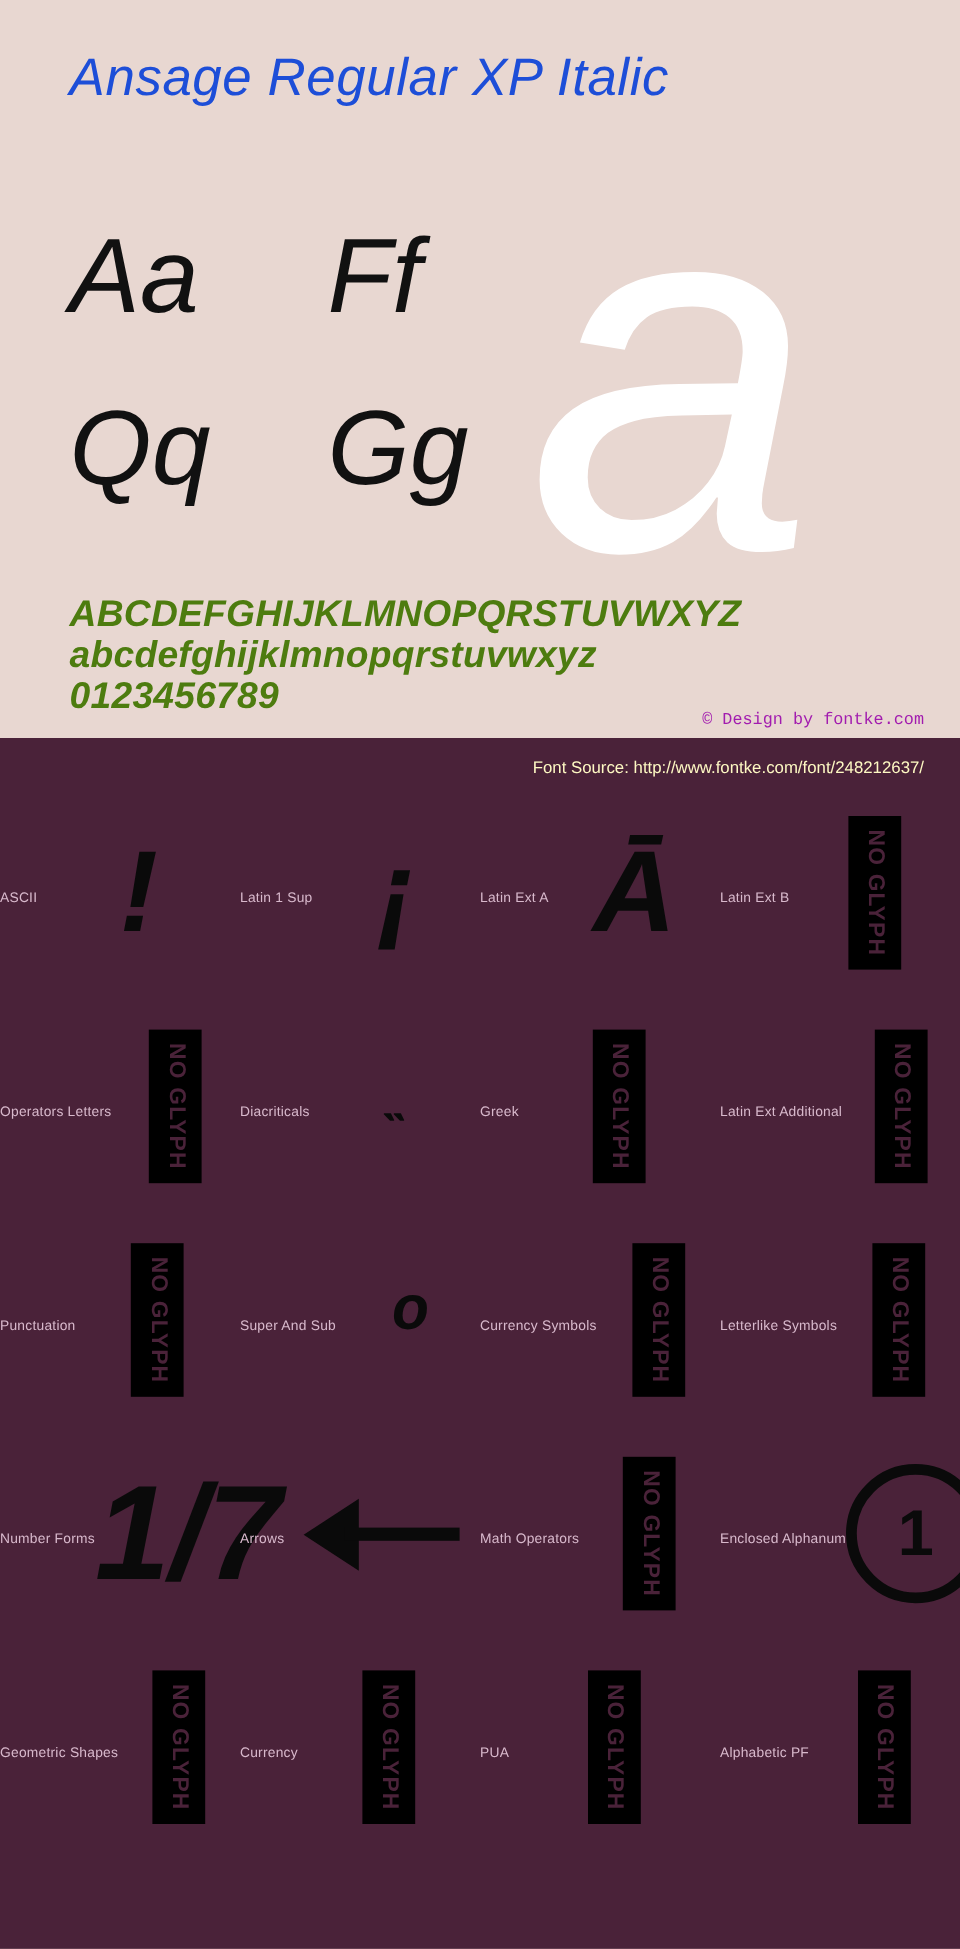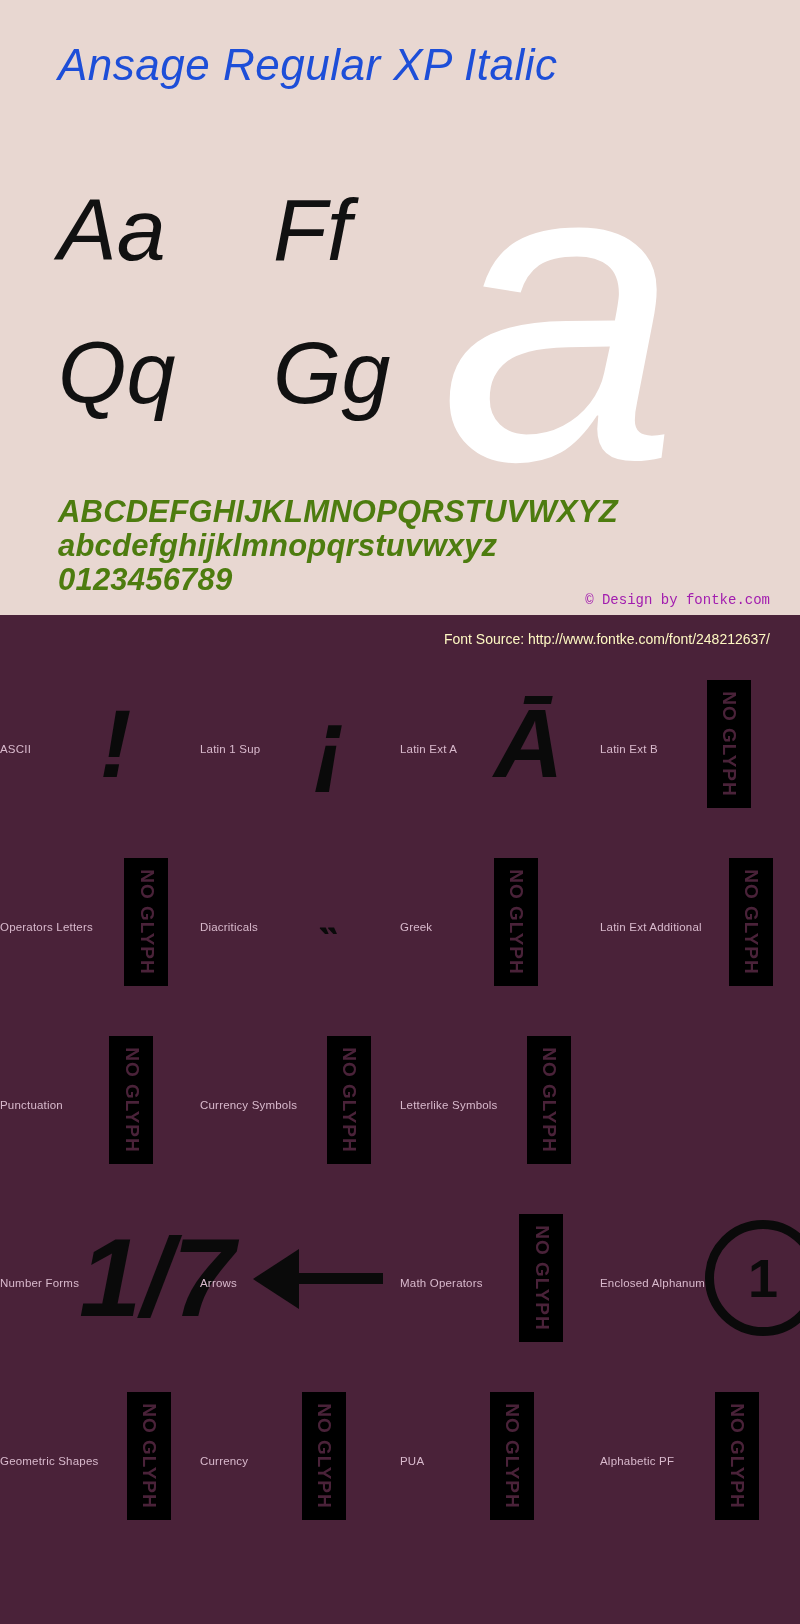--- a/index.html
+++ b/index.html
@@ -223,20 +223,26 @@
         <div class="glyph-row">
           <div class="glyph-cell">
             <div class="glyph-label">Punctuation</div>
             <div class="glyph-art">
               <div class="noglyph">
                 <span>NO GLYPH</span>
               </div>
             </div>
           </div>
           <div class="glyph-cell">
+            <div class="glyph-label">Super And Sub</div>
+            <div class="glyph-art">
+              <div class="glyph-char small">ᵒ</div>
+            </div>
+          </div>
+          <div class="glyph-cell">
             <div class="glyph-label">Currency Symbols</div>
             <div class="glyph-art">
               <div class="noglyph">
                 <span>NO GLYPH</span>
               </div>
             </div>
           </div>
           <div class="glyph-cell">
             <div class="glyph-label">Letterlike Symbols</div>
             <div class="glyph-art">

